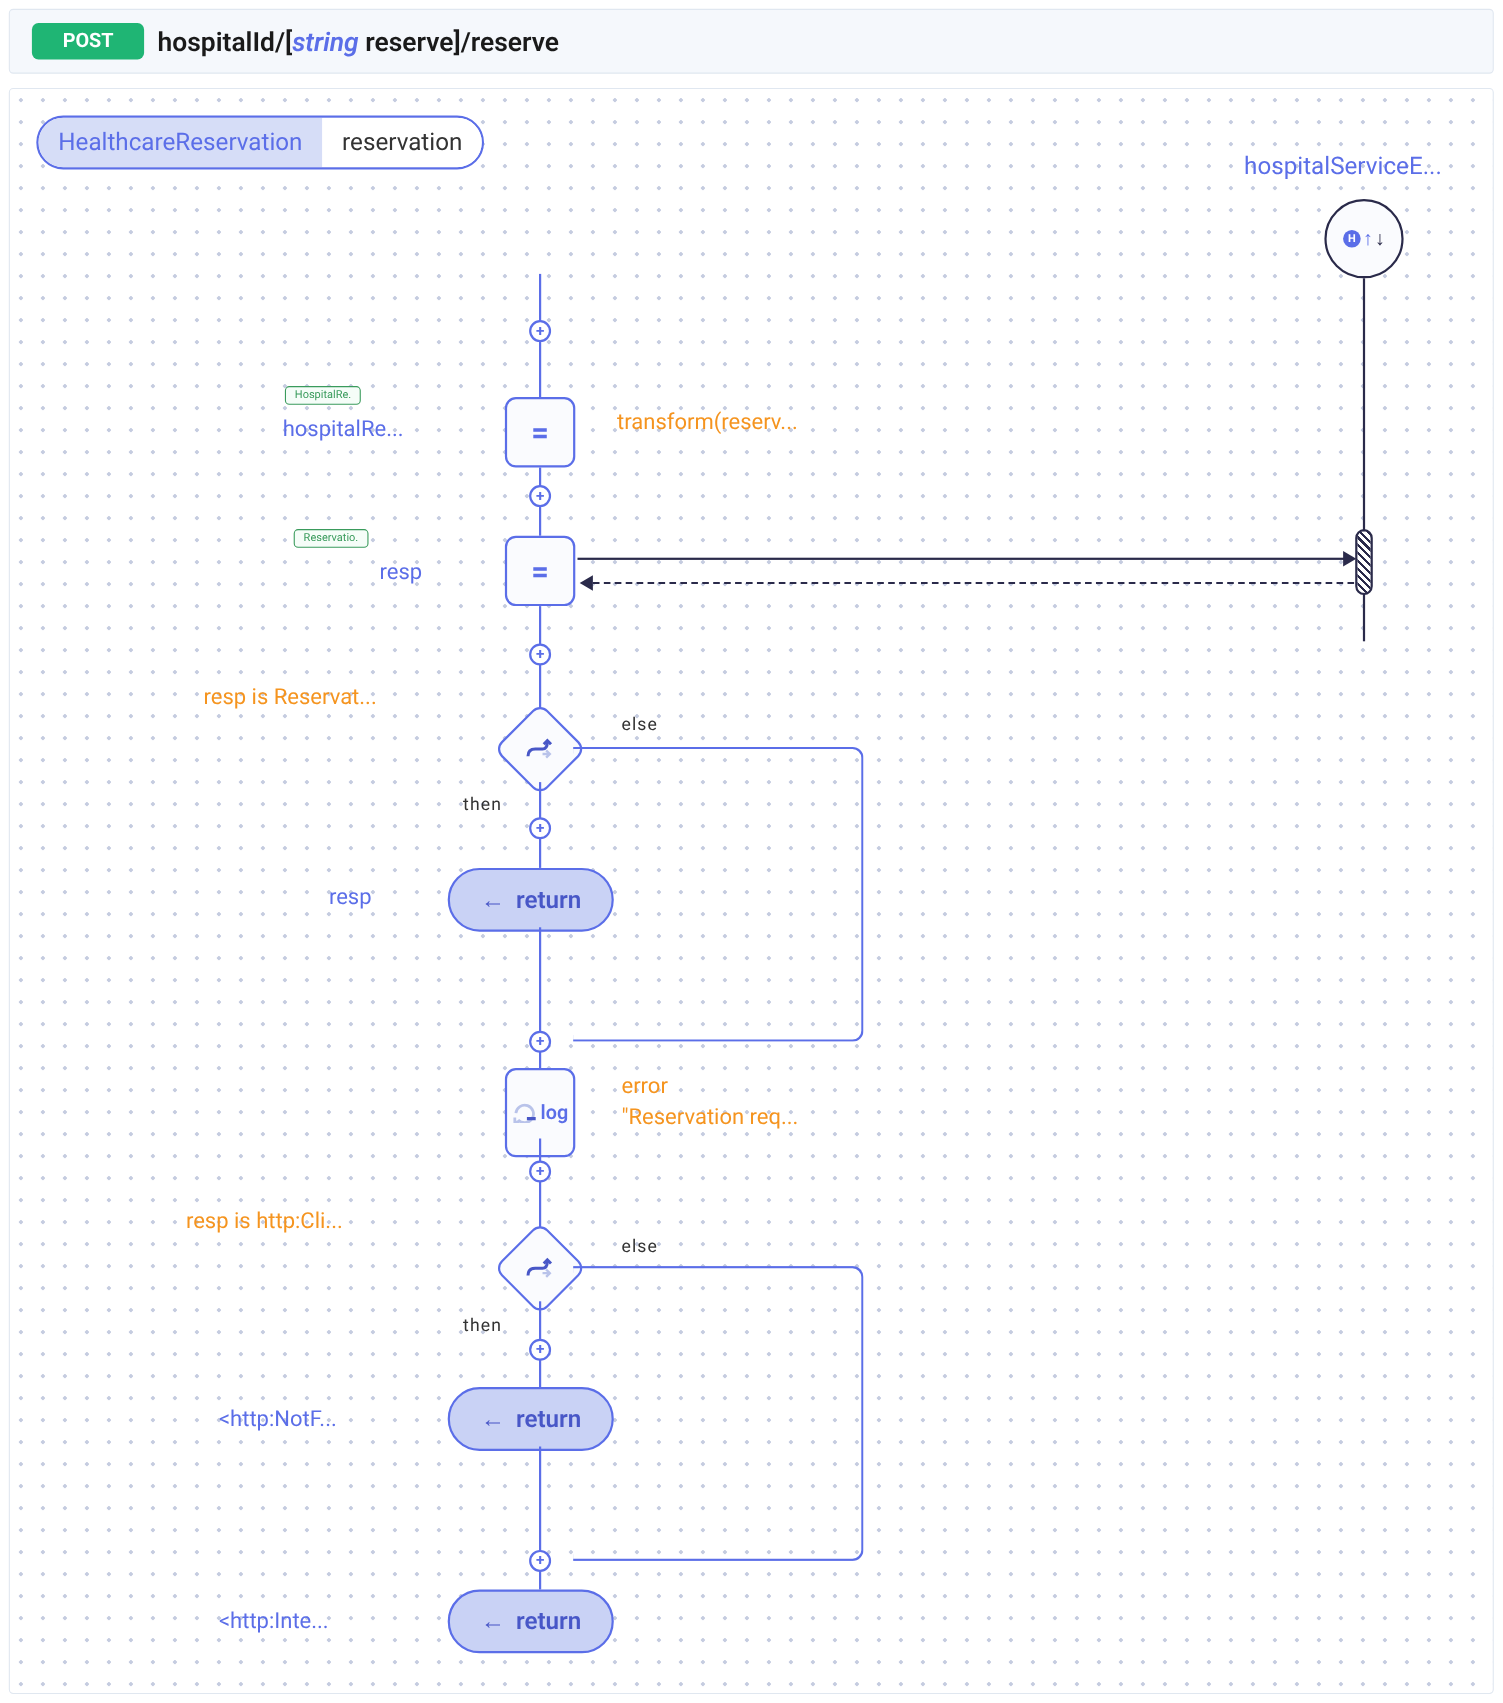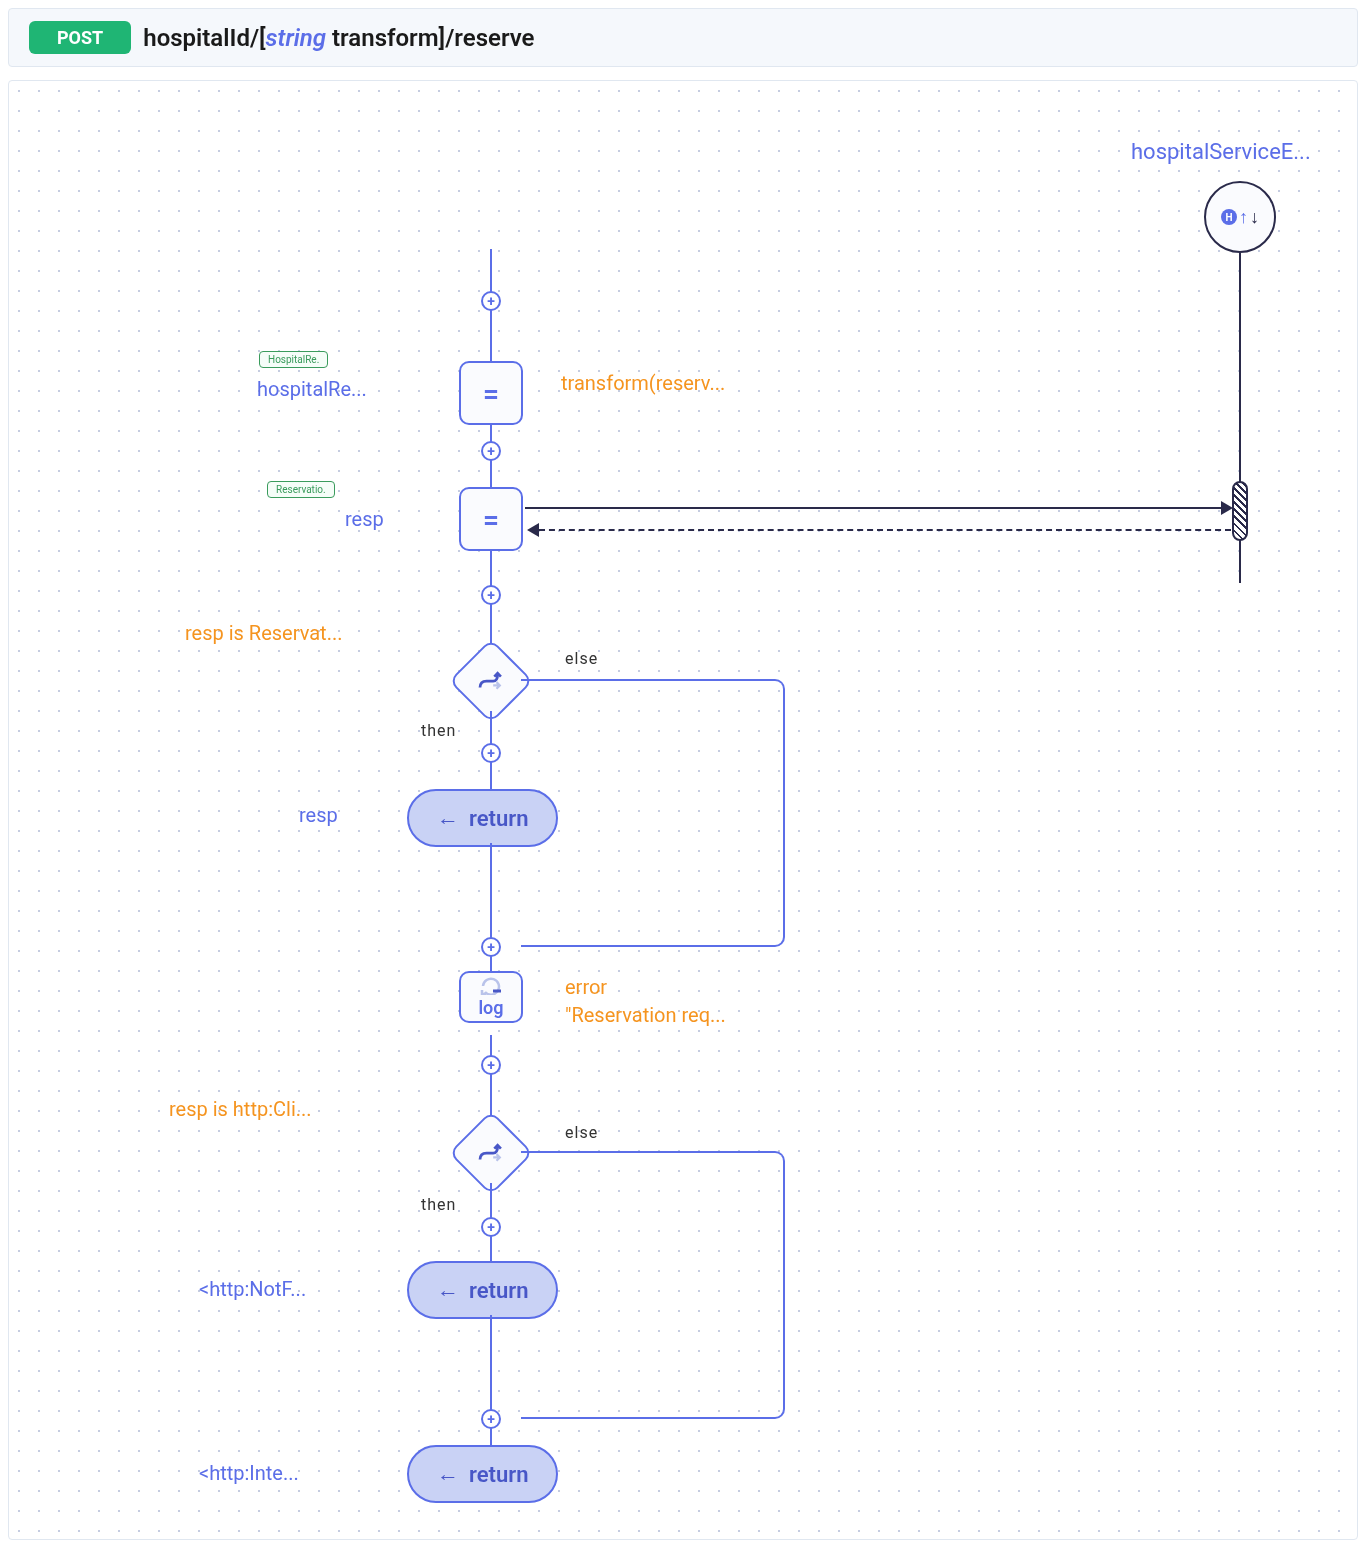--- a/index.html
+++ b/index.html
@@ -11,21 +11,21 @@
 .canvas{position:absolute;top:80px;left:8px;right:8px;bottom:8px;background:#fff;background-image:radial-gradient(circle,#c5cce0 1.5px,transparent 1.5px);background-size:20px 20px;border:1px solid #e0e7f0;border-radius:4px}
 .pill{position:absolute;display:flex;border:2px solid #5b6ee8;border-radius:30px;overflow:hidden;background:#fff}
 .pill-left{background:#d6ddf7;color:#5b6ee8;padding:10px 18px;font-size:22px}
 .pill-right{background:#fff;color:#333;padding:10px 18px;font-size:22px}
 .node{position:absolute;border:2px solid #5b6ee8;background:#fafbfe;display:flex;align-items:center;justify-content:center;font-weight:600}
 .start{border-radius:40px;background:#d6ddf7;color:#4857c7;font-size:18px;letter-spacing:1px}
 .assign{border-radius:10px;width:64px;height:64px;color:#5b6ee8;font-size:28px;font-weight:700}
 .diamond{width:60px;height:60px;transform:rotate(45deg);border-radius:10px}
 .diamond-inner{transform:rotate(-45deg);display:flex;align-items:center;justify-content:center;width:100%;height:100%}
 .return-node{border-radius:40px;background:#c9d2f5;color:#4857c7;font-size:22px;padding:14px 28px;display:flex;align-items:center;gap:10px}
-.log-node{border-radius:10px;width:64px;height:52px;flex-direction:column;gap:2px;color:#5b6ee8;font-size:18px}
+.log-node{border-radius:10px;width:64px;height:81px;gap:2px;color:#5b6ee8;font-size:18px}
 .connector{position:absolute;background:#5b6ee8}
 .vline{width:2px}
 .plus-dot{position:absolute;width:20px;height:20px;border:2px solid #5b6ee8;border-radius:50%;background:#fff;display:flex;align-items:center;justify-content:center;color:#5b6ee8;font-size:14px;font-weight:700}
 .label{position:absolute;font-size:20px}
 .label-blue{color:#5b6ee8}
 .label-orange{color:#f5941f}
 .label-dark{color:#1a1a2e;font-weight:700}
 .label-small{font-size:16px;letter-spacing:1px;color:#333}
 .type-tag{position:absolute;border:1.5px solid #3a9b5c;border-radius:4px;padding:2px 8px;color:#3a9b5c;font-size:10px;background:#f5fdf8}
 .endpoint-circle{position:absolute;width:72px;height:72px;border:2px solid #2a2a4a;border-radius:50%;background:#fafbfe;display:flex;align-items:center;justify-content:center}
@@ -40,26 +40,30 @@
 .ep-arrow-up{color:#5b6ee8;font-size:18px;font-weight:700}
 .ep-arrow-down{color:#2a2a4a;font-size:18px;font-weight:700}
 .ep-dot{width:16px;height:16px;border-radius:50%;background:#5b6ee8;color:#fff;font-size:10px;display:flex;align-items:center;justify-content:center;font-weight:700}
 </style>
 </head>
 <body>
 
 <div class="header">
   <span class="post-badge">POST</span>
   <span class="header-path">
-    <span>hospitalId/[</span><span class="param">string</span><span> transform</span><span>]/reserve</span>
+    <span>hospitalId/[</span><span class="param">string</span><span> reserve</span><span>]/reserve</span>
   </span>
 </div>
 
 <div class="canvas">
 
+  <div class="pill" style="top:24px;left:24px">
+    <span class="pill-left">HealthcareReservation</span>
+    <span class="pill-right">reservation</span>
+  </div>
 
   <div class="label label-blue" style="top:58px;left:1122px;font-size:22px">hospitalServiceE...</div>
   <div class="endpoint-circle" style="top:100px;left:1195px">
     <div class="ep-icon">
       <span class="ep-dot">H</span>
         <span class="ep-arrow-up">↑</span>
         <span class="ep-arrow-down">↓</span>
     </div>
   </div>
   <div class="vert-rail" style="top:172px;left:1230px;height:330px"></div>

